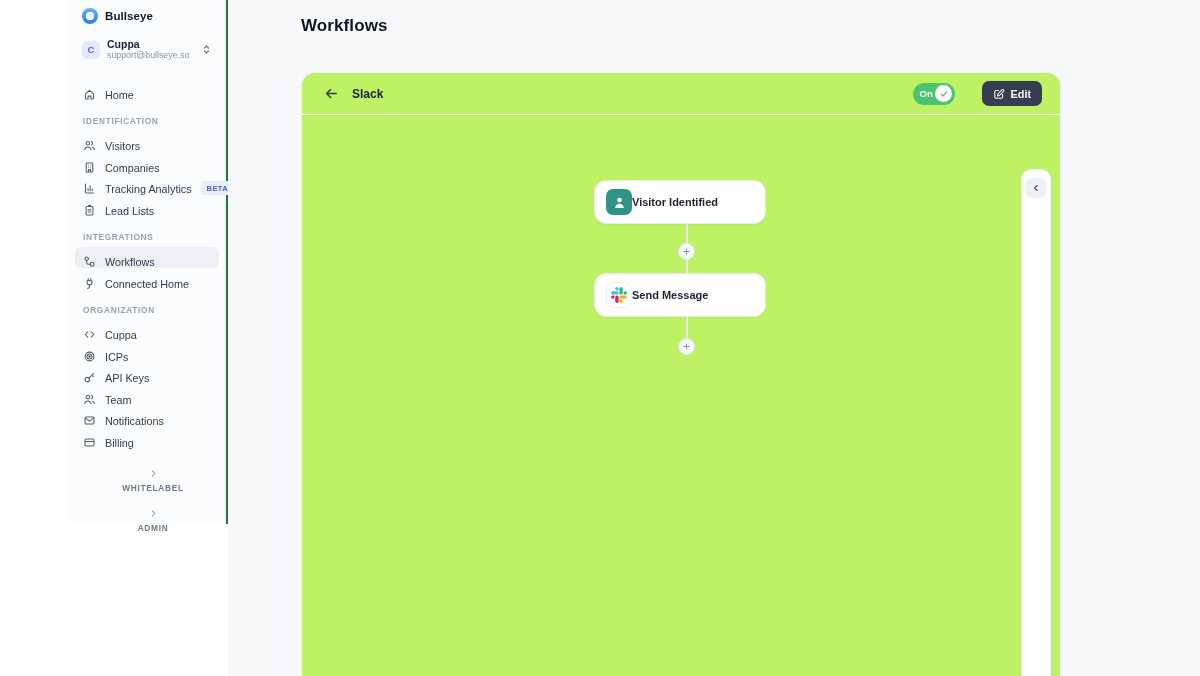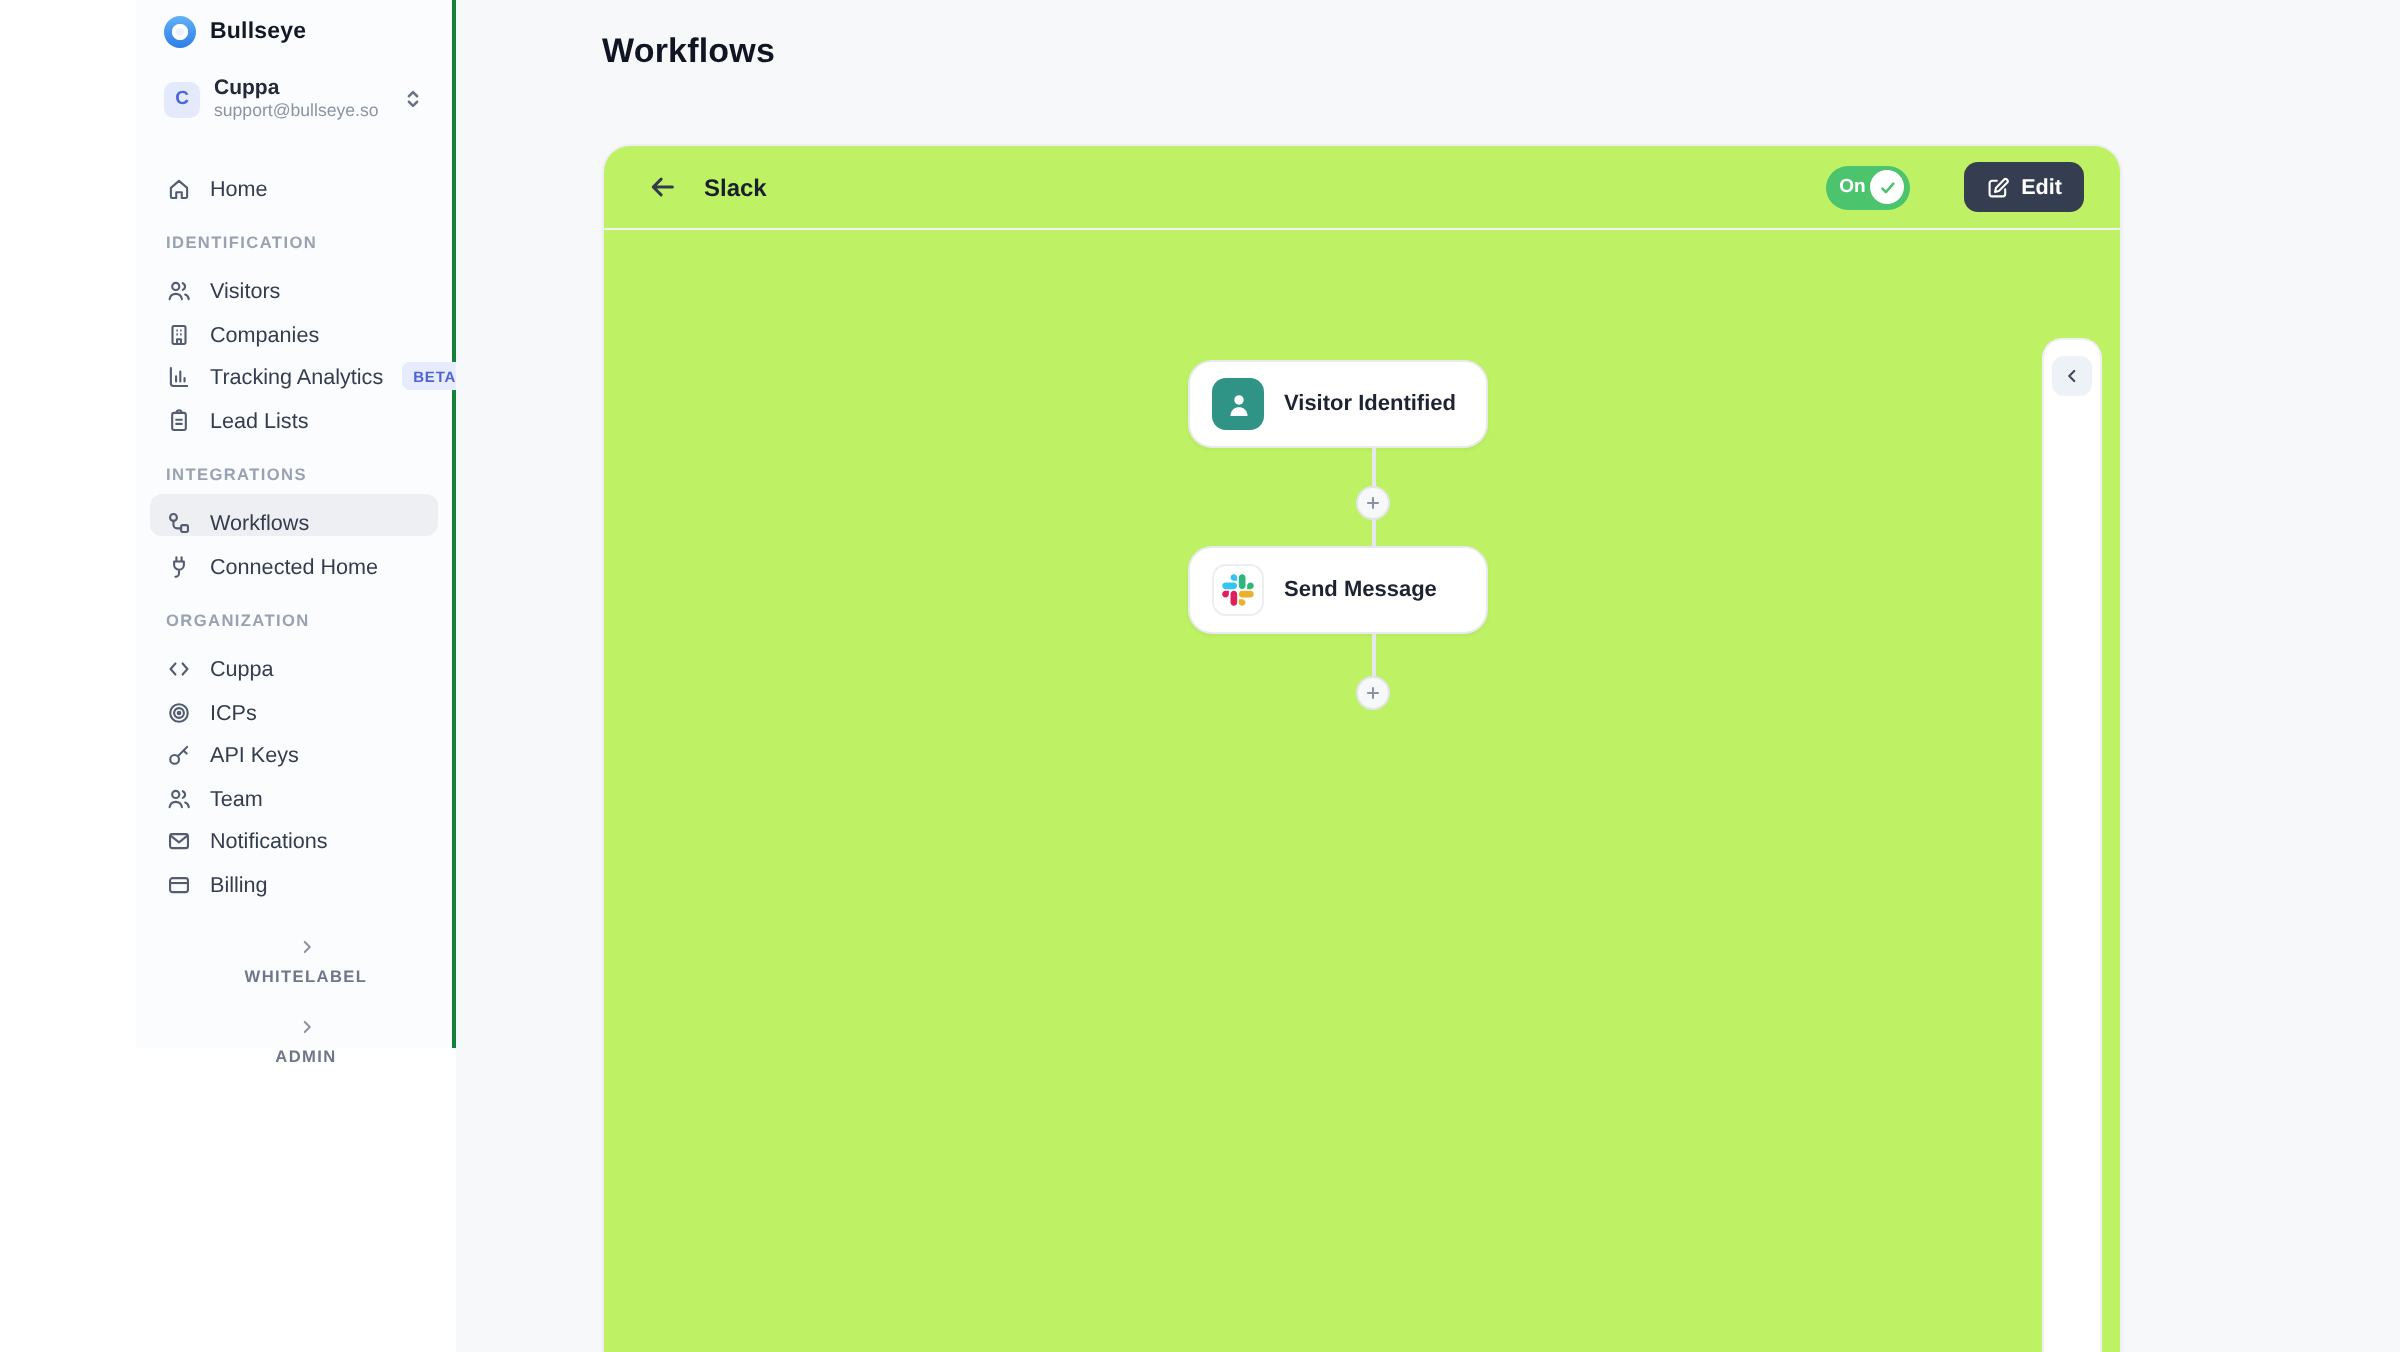--- a/index.html
+++ b/index.html
@@ -42,21 +42,21 @@
   .back-btn { width:22px; height:22px; border:none; background:transparent; color:#323b4b; display:flex; align-items:center; justify-content:center; cursor:pointer; border-radius:6px; }
   .wf-name { font-size:12px; font-weight:700; color:#18202e; margin-left:10px; }
   .header-right { margin-left:auto; display:flex; align-items:center; gap:27px; }
 
   .toggle { position:relative; width:42px; height:22px; border-radius:11px; background:#4bc46d; cursor:pointer; flex:0 0 auto; }
   .toggle-label { position:absolute; left:7px; top:5px; font-size:9.5px; font-weight:700; color:#ffffff; }
   .toggle-knob { position:absolute; right:2.5px; top:2.5px; width:17px; height:17px; border-radius:50%; background:#ffffff; display:flex; align-items:center; justify-content:center; }
   .edit-btn { display:flex; align-items:center; gap:6px; height:25px; padding:0 11px; border:none; border-radius:7px; background:#353e51; color:#ffffff; font-size:10.8px; font-weight:600; font-family:inherit; cursor:pointer; }
 
   .canvas { position:relative; height:569px; }
-  .node { position:absolute; left:292px; width:150px; height:44px; background:#ffffff; border:1px solid #e7eaee; border-radius:12px; box-shadow:0 1px 2px rgba(16,24,40,.05); display:flex; align-items:center; gap:10px; padding:0 11px; cursor:pointer; }
+  .node { position:absolute; left:292px; width:172px; height:44px; background:#ffffff; border:1px solid #e7eaee; border-radius:12px; box-shadow:0 1px 2px rgba(16,24,40,.05); display:flex; align-items:center; padding:0 11px; cursor:pointer; }
   .node-1 { top:65px; }
   .node-2 { top:158px; }
   .node-icon { width:26px; height:26px; border-radius:7px; display:flex; align-items:center; justify-content:center; flex:0 0 auto; }
   .node-icon.teal { background:#2f9485; }
   .node-icon.slack { background:#ffffff; border:1px solid #eceef2; }
   .node-label { font-size:11px; font-weight:600; color:#1d2330; }
 
   .vline { position:absolute; left:384px; width:1.5px; background:#e5e8ec; }
   .vline-1 { top:109px; height:49px; }
   .vline-2 { top:202px; height:29px; }

